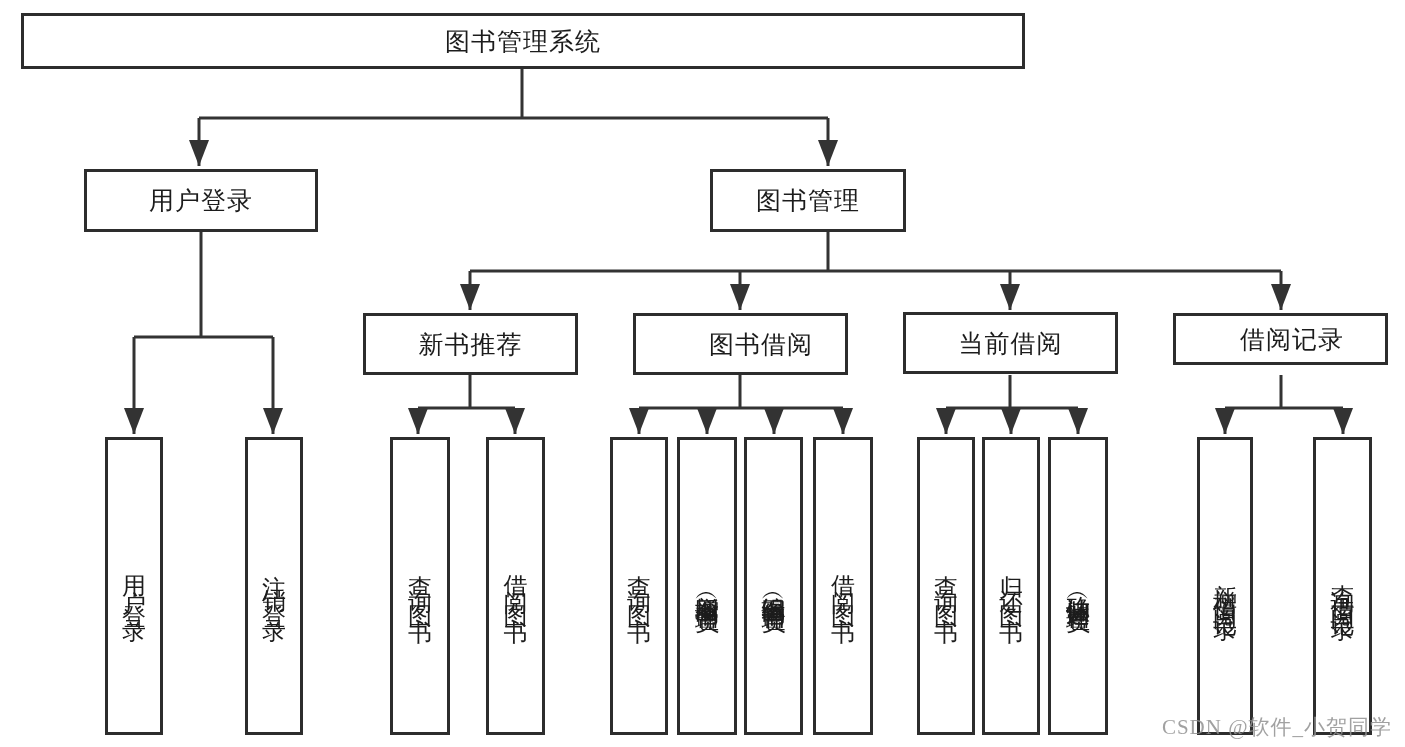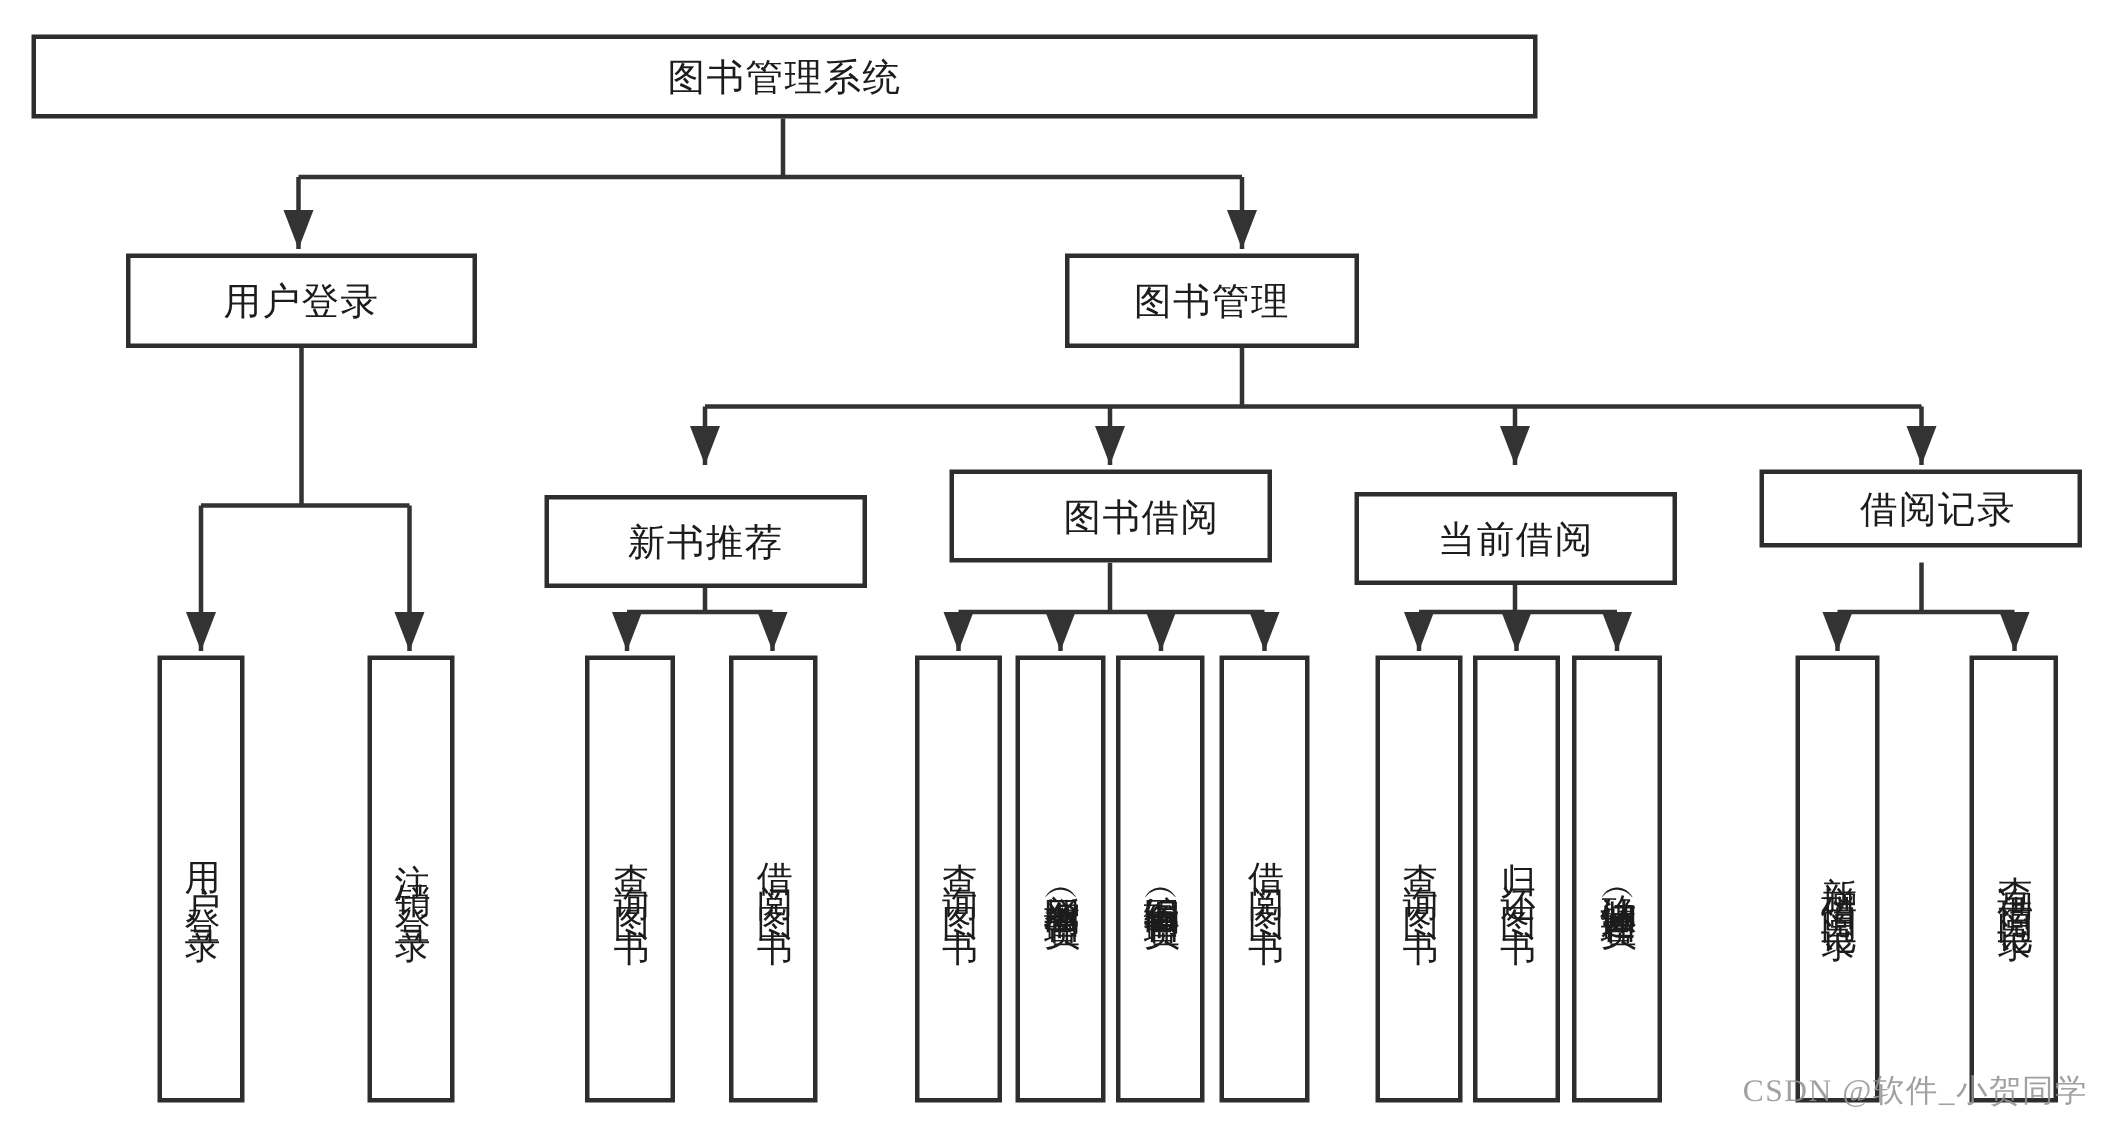--- a/index.html
+++ b/index.html
@@ -98,38 +98,38 @@
       <line x1="946" y1="408" x2="946" y2="434" marker-end="url(#ah)"></line>
       <line x1="1011" y1="408" x2="1011" y2="434" marker-end="url(#ah)"></line>
       <line x1="1078" y1="408" x2="1078" y2="434" marker-end="url(#ah)"></line>
 
       <path d="M1281,375 V408 M1225,408 H1343"></path>
       <line x1="1225" y1="408" x2="1225" y2="434" marker-end="url(#ah)"></line>
       <line x1="1343" y1="408" x2="1343" y2="434" marker-end="url(#ah)"></line>
     </g>
   </svg>
 
-  <div class="node horiz" style="left:21px; top:13px; width:1004px; height:56px;margin-top:10px;">
+  <div class="node horiz" style="left:21px; top:13px; width:1004px; height:56px;">
     <span>图书管理系统</span>
   </div>
 
   <div class="node horiz" style="left:84px; top:169px; width:234px; height:63px;">
     <span>用户登录</span>
   </div>
   <div class="node horiz" style="left:710px; top:169px; width:196px; height:63px;">
     <span>图书管理</span>
   </div>
 
-  <div class="node horiz" style="left:363px; top:313px; width:215px; height:62px;margin-top:17px;">
+  <div class="node horiz" style="left:363px; top:313px; width:215px; height:62px;">
     <span>新书推荐</span>
   </div>
   <div class="node horiz" style="left:633px; top:313px; width:215px; height:62px;padding-left:41px;">
     <span>图书借阅</span>
   </div>
-  <div class="node horiz" style="left:903px; top:328px; width:215px; height:62px;">
+  <div class="node horiz" style="left:903px; top:312px; width:215px; height:62px;">
     <span>当前借阅</span>
   </div>
   <div class="node horiz" style="left:1173px; top:313px; width:215px; height:52px;padding-left:23px;">
     <span>借阅记录</span>
   </div>
 
   <div class="node vert sp-wide" style="left:105px; width:58px;">
     <span class="vtxt">用户登录</span>
   </div>
   <div class="node vert sp-wide" style="left:245px; width:58px;">

